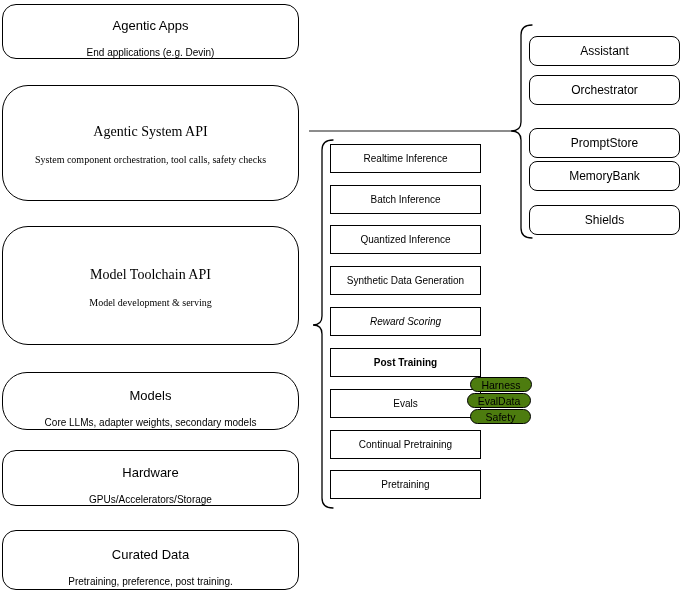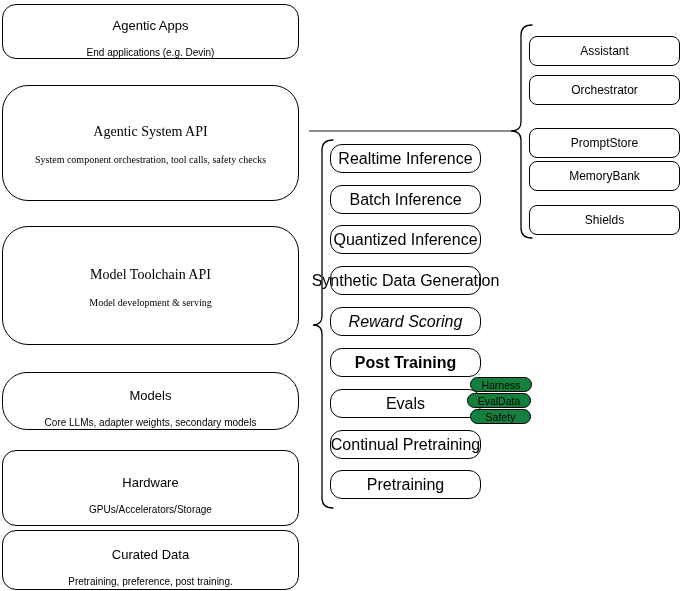--- a/index.html
+++ b/index.html
@@ -43,35 +43,35 @@
   }
   .stack-box.big .txt { transform: translateY(-5px); }
   .box-title { font-size: 13px; line-height: 15px; margin-top: 14px; }
   .stack-box.big .box-title { font-size: 14px; line-height: 16px; }
   .box-subtitle { font-size: 10px; line-height: 12px; margin-top: 14px; }
   .txt { display: flex; flex-direction: column; align-items: center; }
   .mid-box {
     left: 330px;
     width: 151px;
     height: 29px;
-    border-radius: 12px;
-    font-size: 16px;
+    border-radius: 0;
+    font-size: 10px;
   }
   .right-box {
     left: 529px;
     width: 151px;
     height: 30px;
     border-radius: 8px;
     font-size: 12px;
   }
   .pill {
     position: absolute;
     height: 15px;
     border-radius: 8px;
-    background: #15803d;
+    background: #4d7c0f;
     border: 1.3px solid #000000;
     box-sizing: border-box;
     display: flex;
     align-items: center;
     justify-content: center;
     font-size: 10.5px;
     z-index: 3;
     white-space: nowrap;
   }
 </style>
@@ -107,21 +107,21 @@
     </div>
   </div>
 
   <div class="box stack-box" style="top:372px;height:58px;border-radius:25px;">
     <div class="txt">
       <div class="box-title">Models</div>
       <div class="box-subtitle">Core LLMs, adapter weights, secondary models</div>
     </div>
   </div>
 
-  <div class="box stack-box" style="top:450px;height:76px;">
+  <div class="box stack-box" style="top:450px;height:56px;">
     <div class="txt">
       <div class="box-title">Hardware</div>
       <div class="box-subtitle">GPUs/Accelerators/Storage</div>
     </div>
   </div>
 
   <div class="box stack-box" style="top:530px;height:60px;">
     <div class="txt">
       <div class="box-title">Curated Data</div>
       <div class="box-subtitle">Pretraining, preference, post training.</div>

